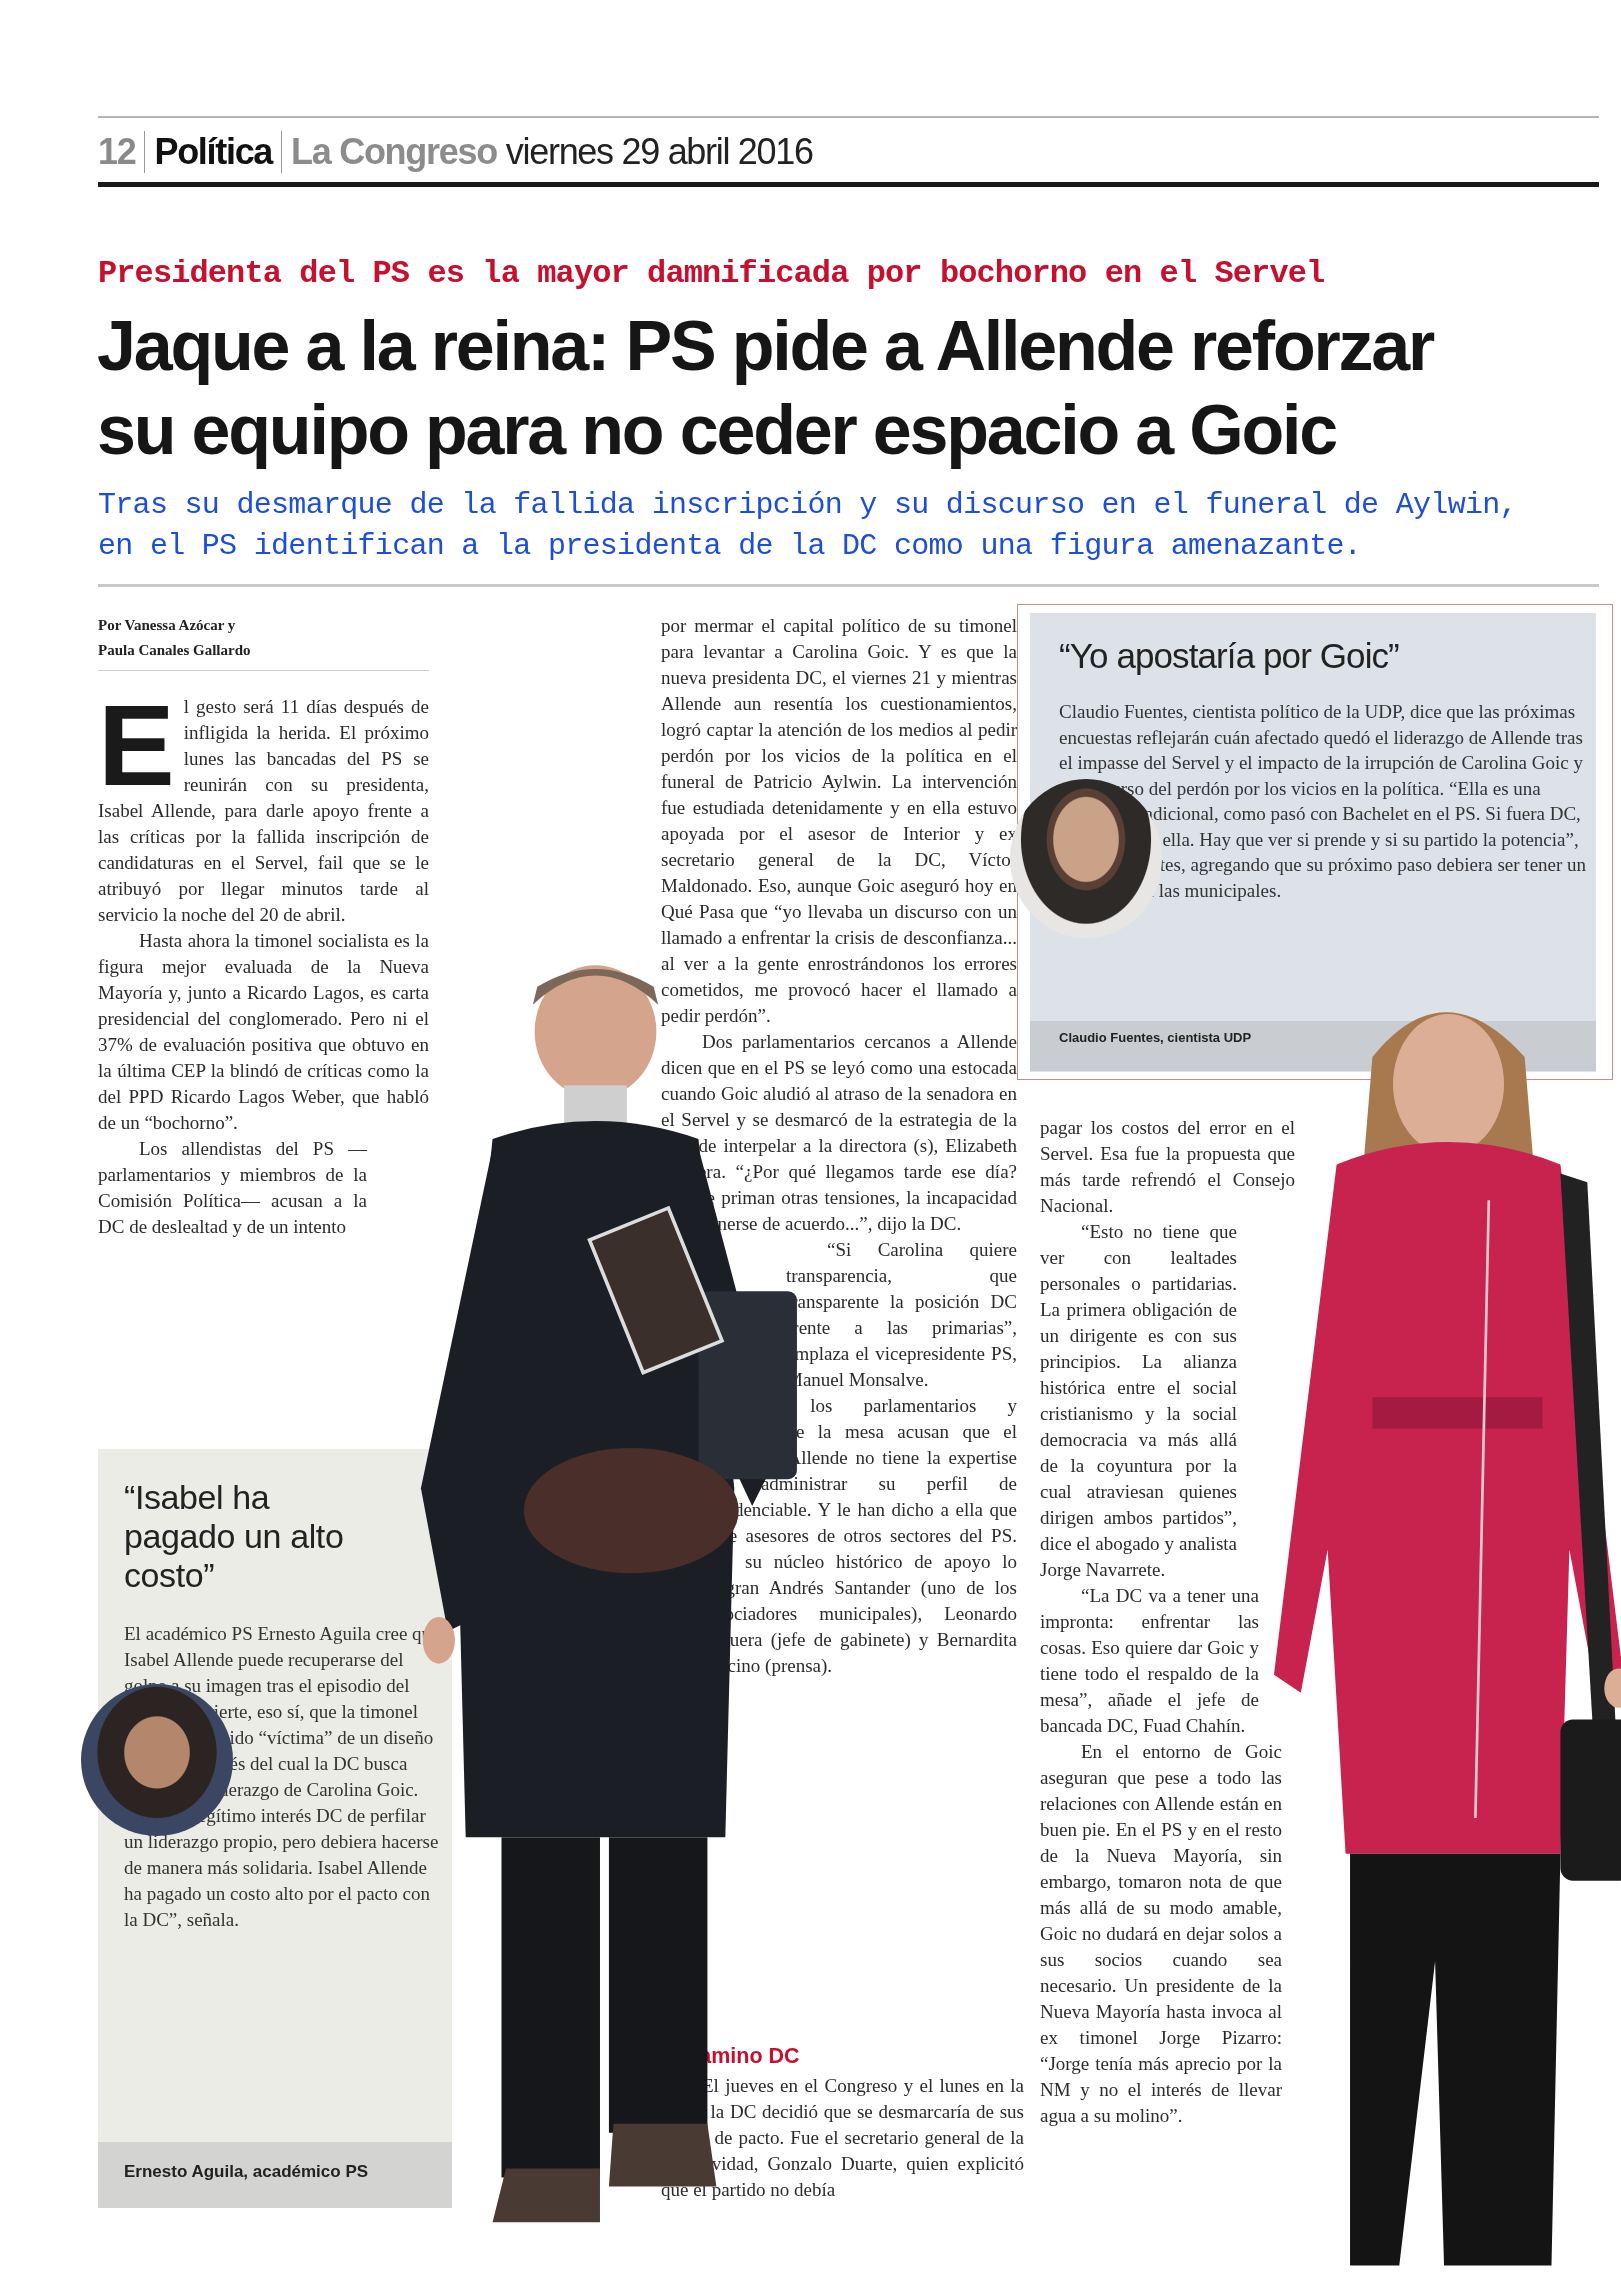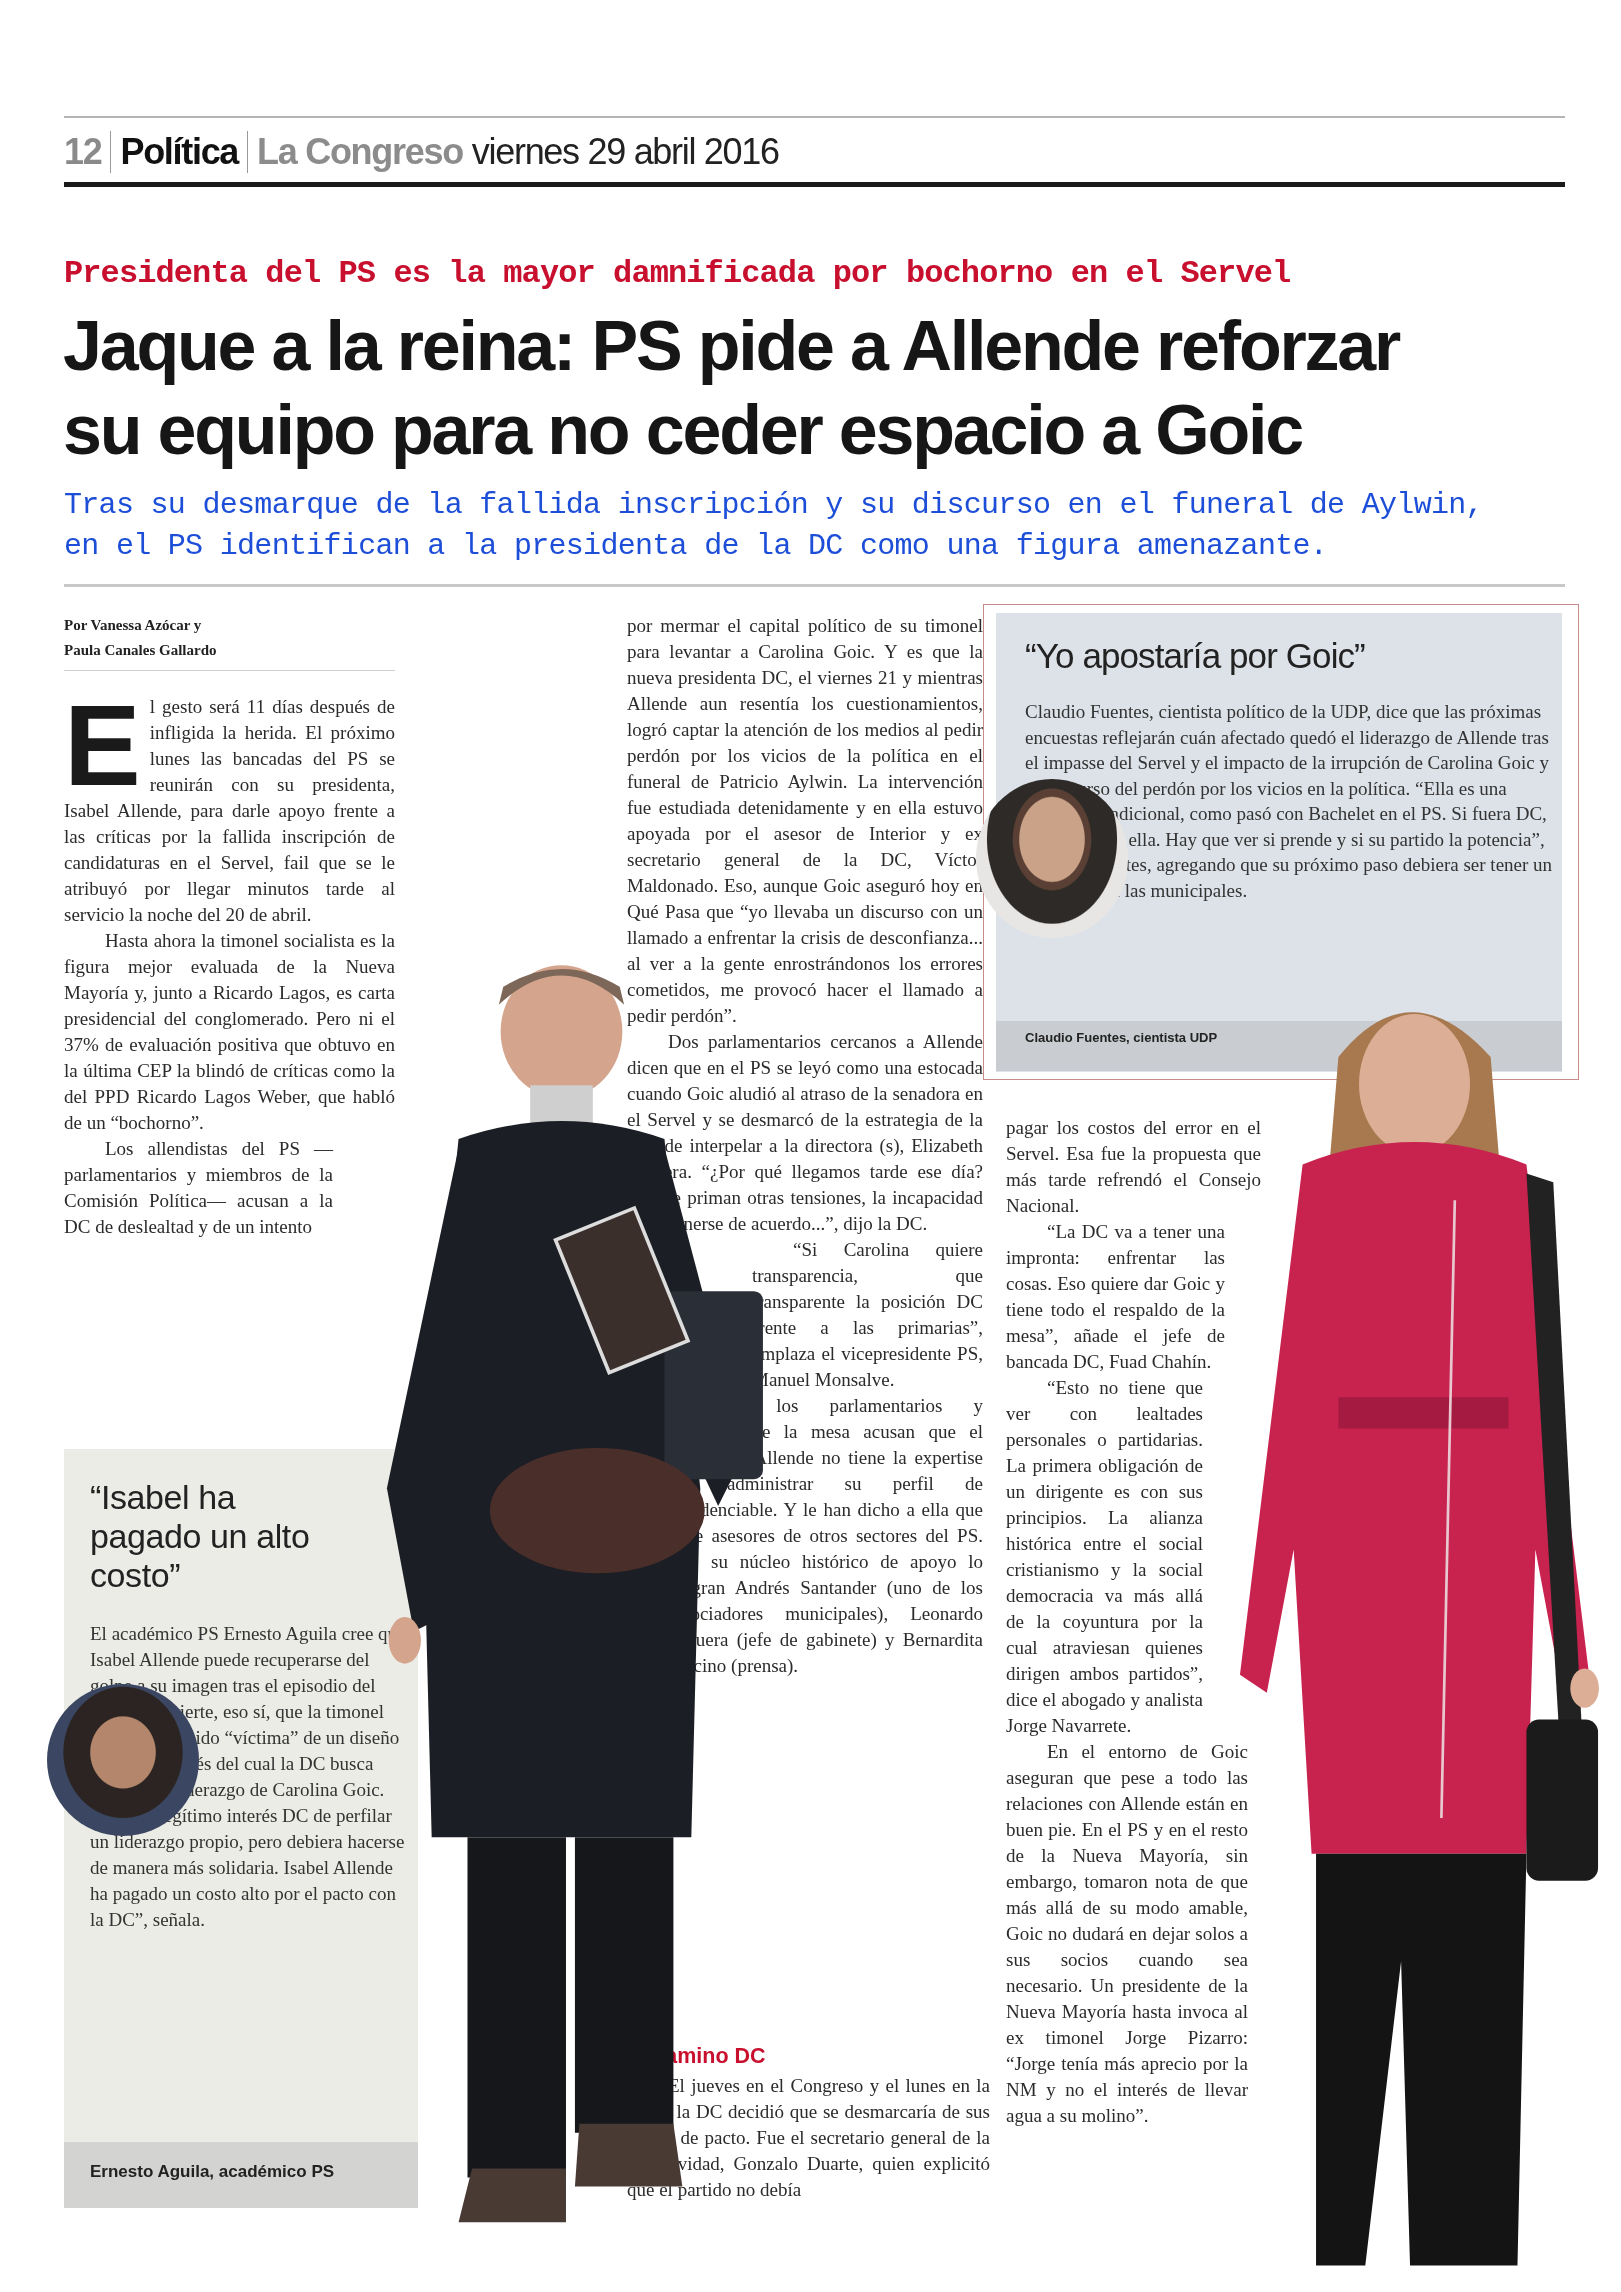--- a/index.html
+++ b/index.html
@@ -1,19 +1,19 @@
 <!DOCTYPE html>
 <html style="font-size:14.3px"><head>
 <meta charset="utf-8">
 <style>
   * { box-sizing: border-box; margin: 0; padding: 0; }
   html, body { width: 1621px; height: 2293px; background: #ffffff; overflow: hidden; }
   body { position: relative; font-family: "Liberation Serif", serif; color: #222; }
 
-  .abs { position: absolute; }
+  .abs { position: absolute; margin-left: 34px; }
 
   
   .top-rule { left: 64px; top: 116px; width: 1501px; height: 1.8px; background: #b5b5b5; }
   .header { left: 64px; top: 125px; height: 54px; display: flex; align-items: center; font-family: "Liberation Sans", sans-serif; font-size: 36px; letter-spacing: -1.3px; }
   .header .pg { color: #8a8a8a; font-weight: bold; padding-right: 9px; border-right: 0.9px solid #999; margin-right: 9px; }
   .header .sec { color: #111; font-weight: bold; padding-right: 9px; border-right: 0.9px solid #999; margin-right: 9px; }
   .header .paper { color: #8c8c8c; font-weight: bold; margin-right: 9px; }
   .header .date { color: #222; font-weight: normal; }
   .thick-rule { left: 64px; top: 182px; width: 1501px; height: 5.4px; background: #1a1a1a; }
 
@@ -121,22 +121,22 @@
 <div class="abs rbox-title">“Yo apostaría por Goic”</div>
 <div class="abs rbox-text">
   <p style="text-align:left;">Claudio Fuentes, cientista político de la UDP, dice que las próximas encuestas reflejarán cuán afectado quedó el liderazgo de Allende tras el impasse del Servel y el impacto de la irrupción de Carolina Goic y su discurso del perdón por los vicios en la política. “Ella es una figura no tradicional, como pasó con Bachelet en el PS. Si fuera DC, apostaría por ella. Hay que ver si prende y si su partido la potencia”, asegura Fuentes, agregando que su próximo paso debiera ser tener un rol activo en las municipales.</p>
 </div>
 <div class="abs rbox-foot"></div>
 <div class="abs rbox-cap">Claudio Fuentes, cientista UDP</div>
 <div class="abs portrait fuentes"></div>
 
 <div class="abs body col3">
   <p class="noindent">pagar los costos del error en el Servel. Esa fue la propuesta que más tarde refrendó el Consejo Nacional.</p>
+  <p style="width:197px">“Esto no tiene que ver con lealtades personales o partidarias. La primera obligación de un dirigente es con sus principios. La alianza histórica entre el social cristianismo y la social democracia va más allá de la coyuntura por la cual atraviesan quienes dirigen ambos partidos”, dice el abogado y analista Jorge Navarrete.</p>
   <p style="width:219px">“La DC va a tener una impronta: enfrentar las cosas. Eso quiere dar Goic y tiene todo el respaldo de la mesa”, añade el jefe de bancada DC, Fuad Chahín.</p>
-  <p style="width:197px">“Esto no tiene que ver con lealtades personales o partidarias. La primera obligación de un dirigente es con sus principios. La alianza histórica entre el social cristianismo y la social democracia va más allá de la coyuntura por la cual atraviesan quienes dirigen ambos partidos”, dice el abogado y analista Jorge Navarrete.</p>
   <p style="width:242px">En el entorno de Goic aseguran que pese a todo las relaciones con Allende están en buen pie. En el PS y en el resto de la Nueva Mayoría, sin embargo, tomaron nota de que más allá de su modo amable, Goic no dudará en dejar solos a sus socios cuando sea necesario. Un presidente de la Nueva Mayoría hasta invoca al ex timonel Jorge Pizarro: “Jorge tenía más aprecio por la NM y no el interés de llevar agua a su molino”.</p>
 </div>
 
 <div class="abs figure allende">
   <svg width="421" height="1325" viewBox="0 0 470 1480">
     <ellipse cx="235" cy="90" rx="68" ry="74" fill="#d4a48c"></ellipse>
     <path d="M165 60 Q235 -5 305 60 L300 40 Q235 0 170 40 Z" fill="#7d6758"></path>
     <rect x="200" y="150" width="70" height="60" fill="#cfcfcf"></rect>
     <path d="M120 210 Q235 170 350 210 L390 600 L380 990 L90 990 L80 600 Z" fill="#1b1e24"></path>
     <path d="M120 220 L40 600 L70 760 L110 740 L130 420 Z" fill="#1b1e24"></path>

